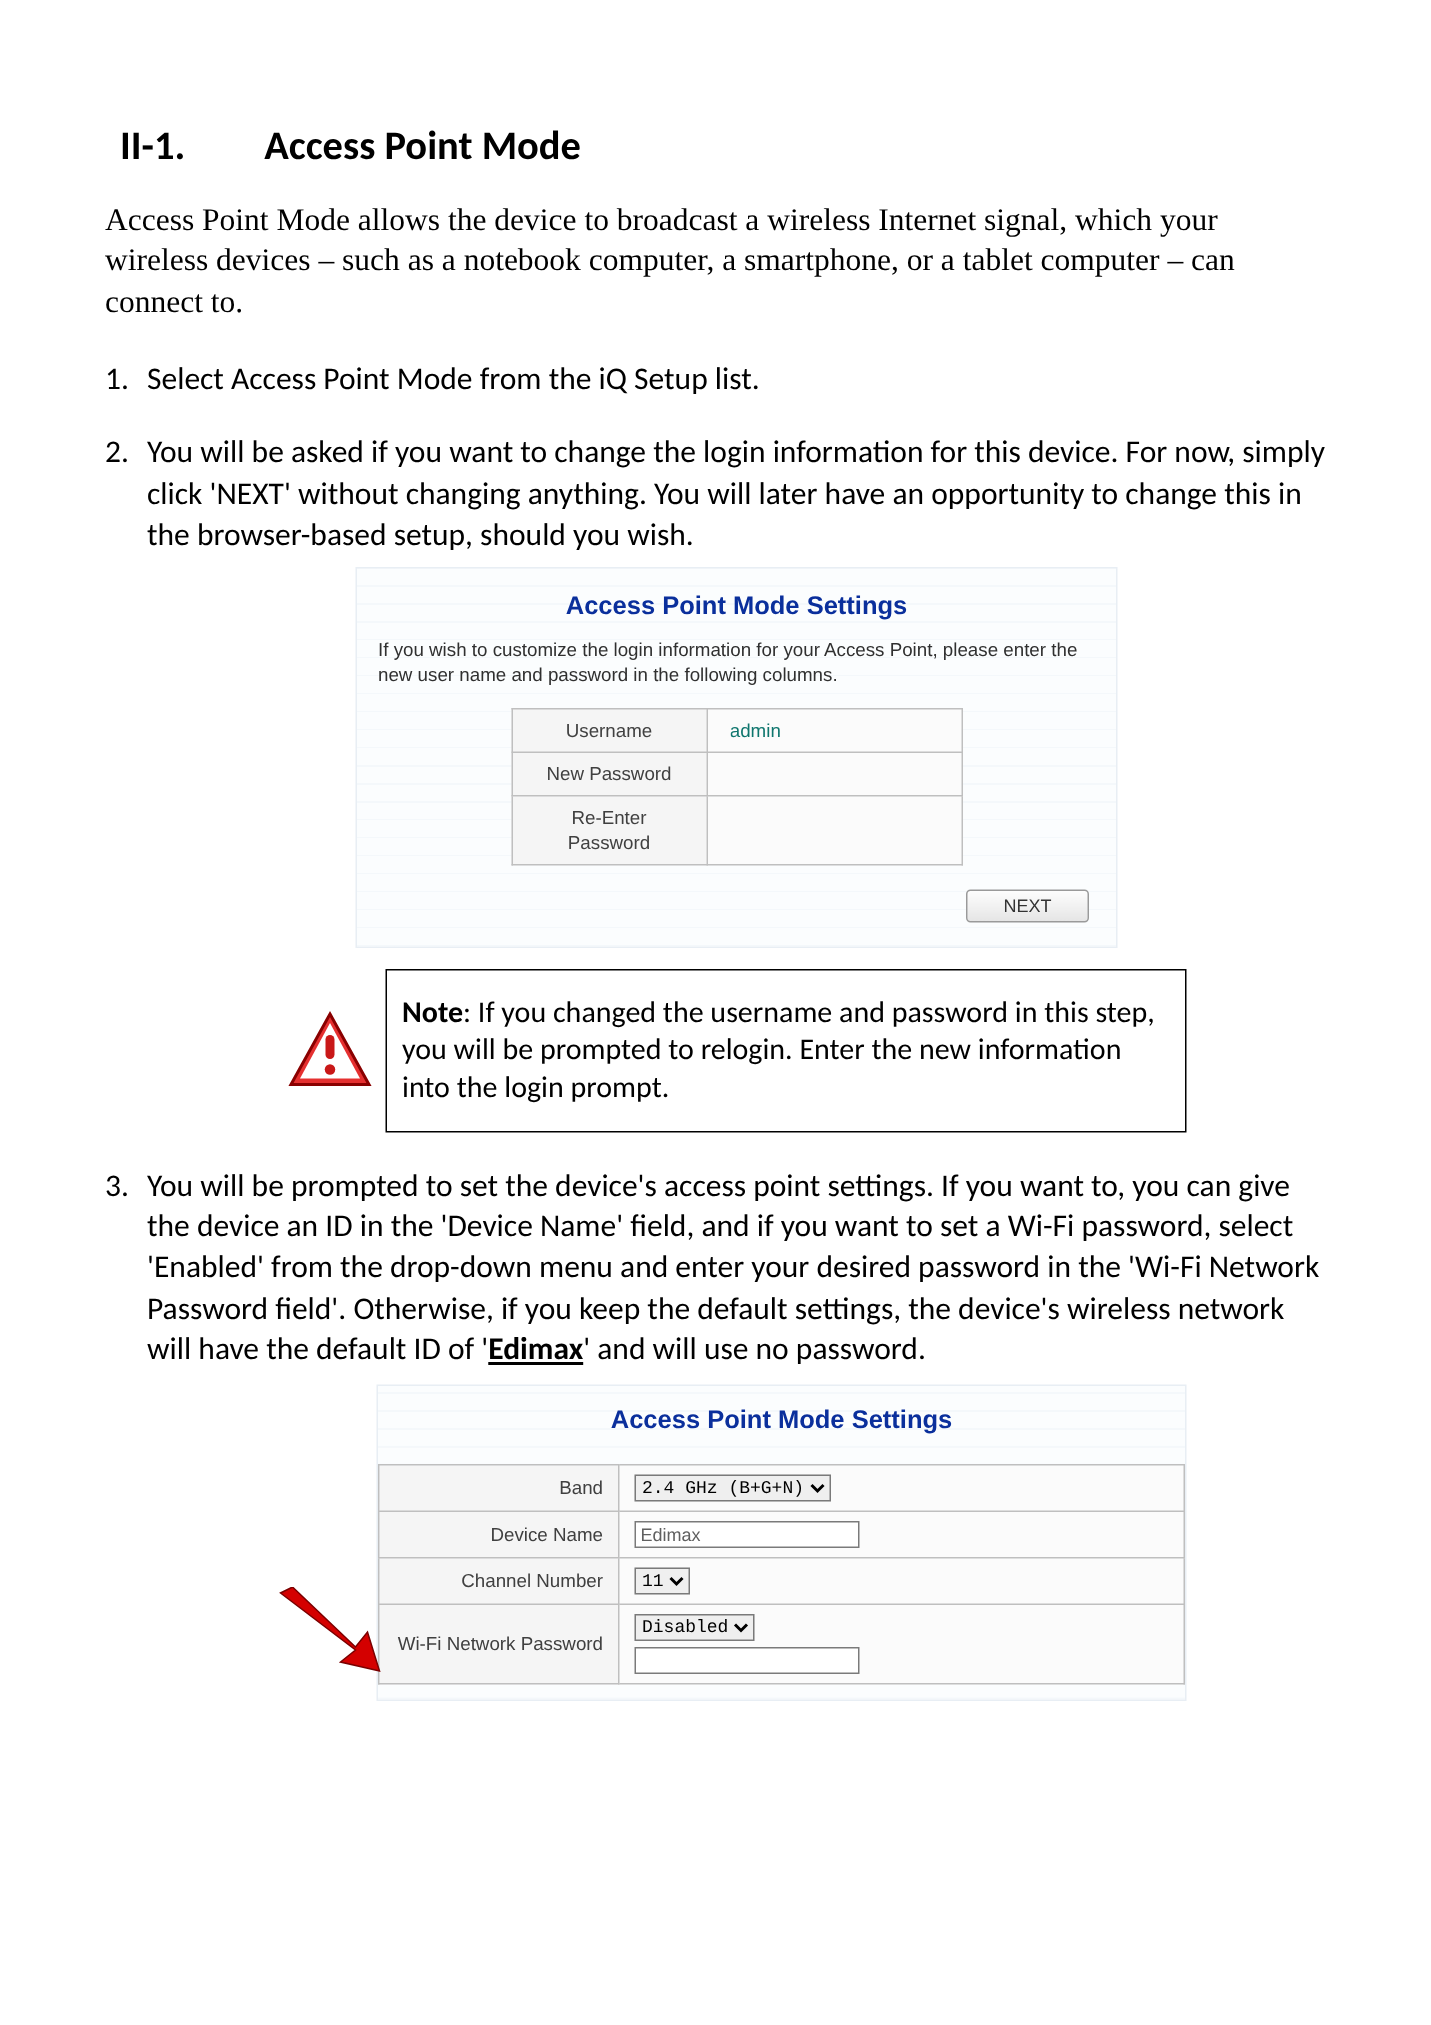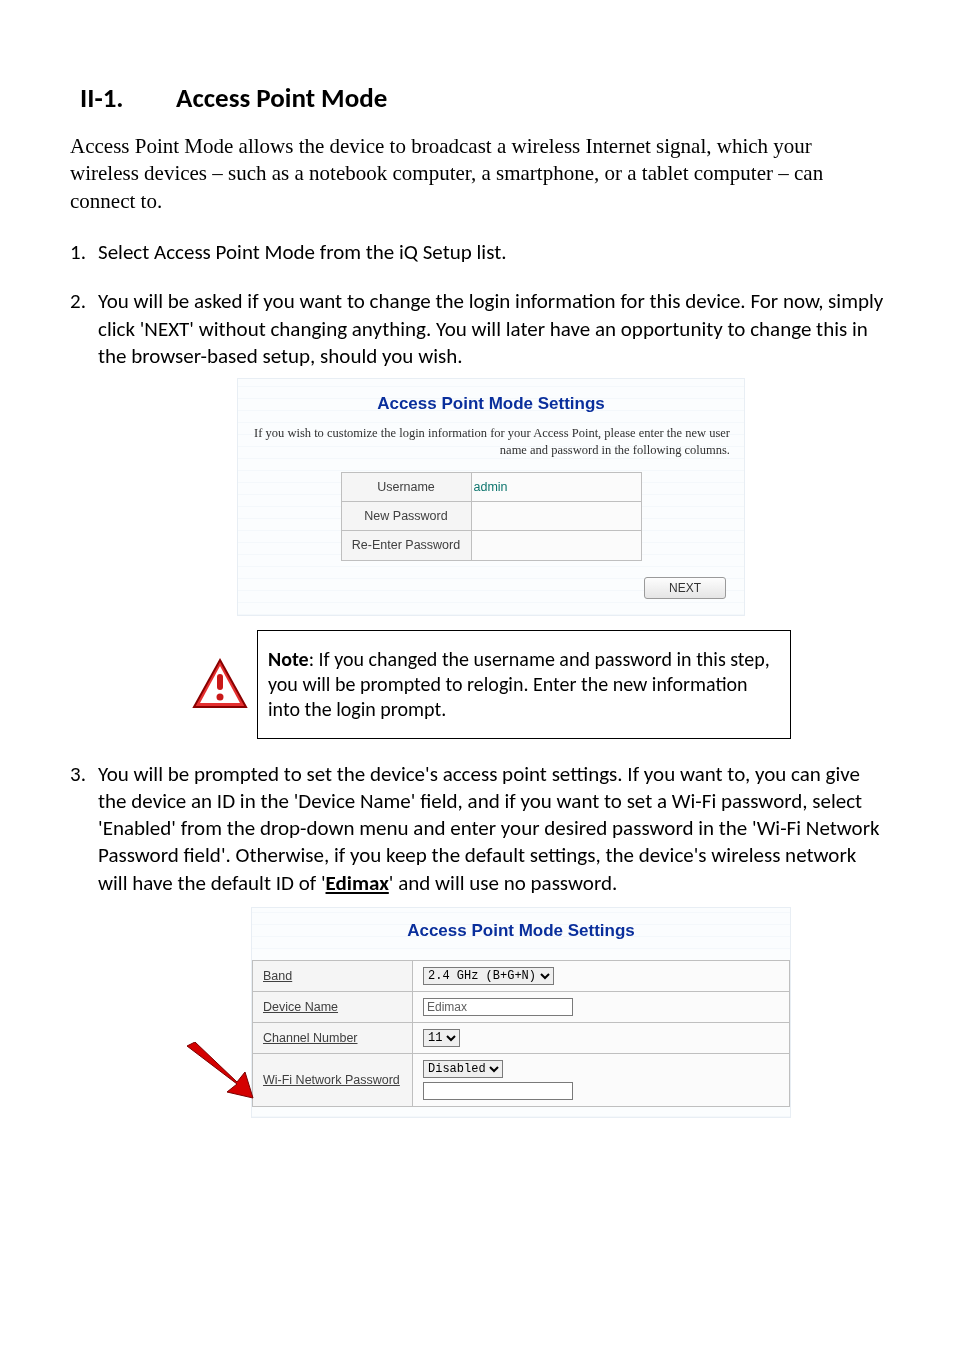--- a/index.html
+++ b/index.html
@@ -51,36 +51,36 @@
   .panel1 { width: 508px; padding: 10px 14px 16px 14px; position:relative;}
   .panel-title {
     color:#0a2f9c;
     font-weight:bold;
     text-align:center;
     font-size:17px;
     margin:4px 0 10px 0;
     font-family: Arial, sans-serif;
   }
   .panel-desc {
-    text-align:right;
+    text-align:left;
     font-size:12.5px;
     color:#303030;
     margin-bottom:14px;
-    font-family: Liberation Serif, serif;
+    font-family: Liberation Sans, sans-serif;
   }
   table.form-tbl {
     border-collapse: collapse;
     margin: 0 auto 10px auto;
     font-family: Arial, sans-serif;
     font-size: 12.5px;
   }
   table.form-tbl td {
     border:1px solid #bfbfbf;
     background:#f5f5f5;
-    padding:6px 2px;
+    padding:6px 15px;
   }
   table.form-tbl td.lbl { width:130px; text-align:center; color:#404040;}
   table.form-tbl td.val { width:170px; background:#fbfbfb;}
   table.form-tbl input.txt {
     border:none; background:transparent; width:100%; font-size:12.5px; color:#0f766e;
   }
   .next-btn {
     float:right;
     margin: 6px 4px 0 0;
     background: linear-gradient(#fdfdfd,#e5e5e5);
@@ -128,21 +128,21 @@
     border-collapse: collapse;
     width: 100%;
     font-family: Arial, sans-serif;
     font-size: 12.5px;
   }
   table.form-tbl2 td {
     border:1px solid #bfbfbf;
     background:#f5f5f5;
     padding:6px 10px;
   }
-  table.form-tbl2 td.lbl { width:160px; text-align:left; color:#404040;text-decoration:underline;}
+  table.form-tbl2 td.lbl { width:160px; text-align:right; color:#404040;}
   table.form-tbl2 td.val { background:#fbfbfb; }
   .sel {
     font-size:12px;
     font-family: Liberation Mono, monospace;
     background:#efefef;
     border:1px solid #7a7a7a;
   }
   .txt2 {
     font-size:12px;
     border:1px solid #7a7a7a;

